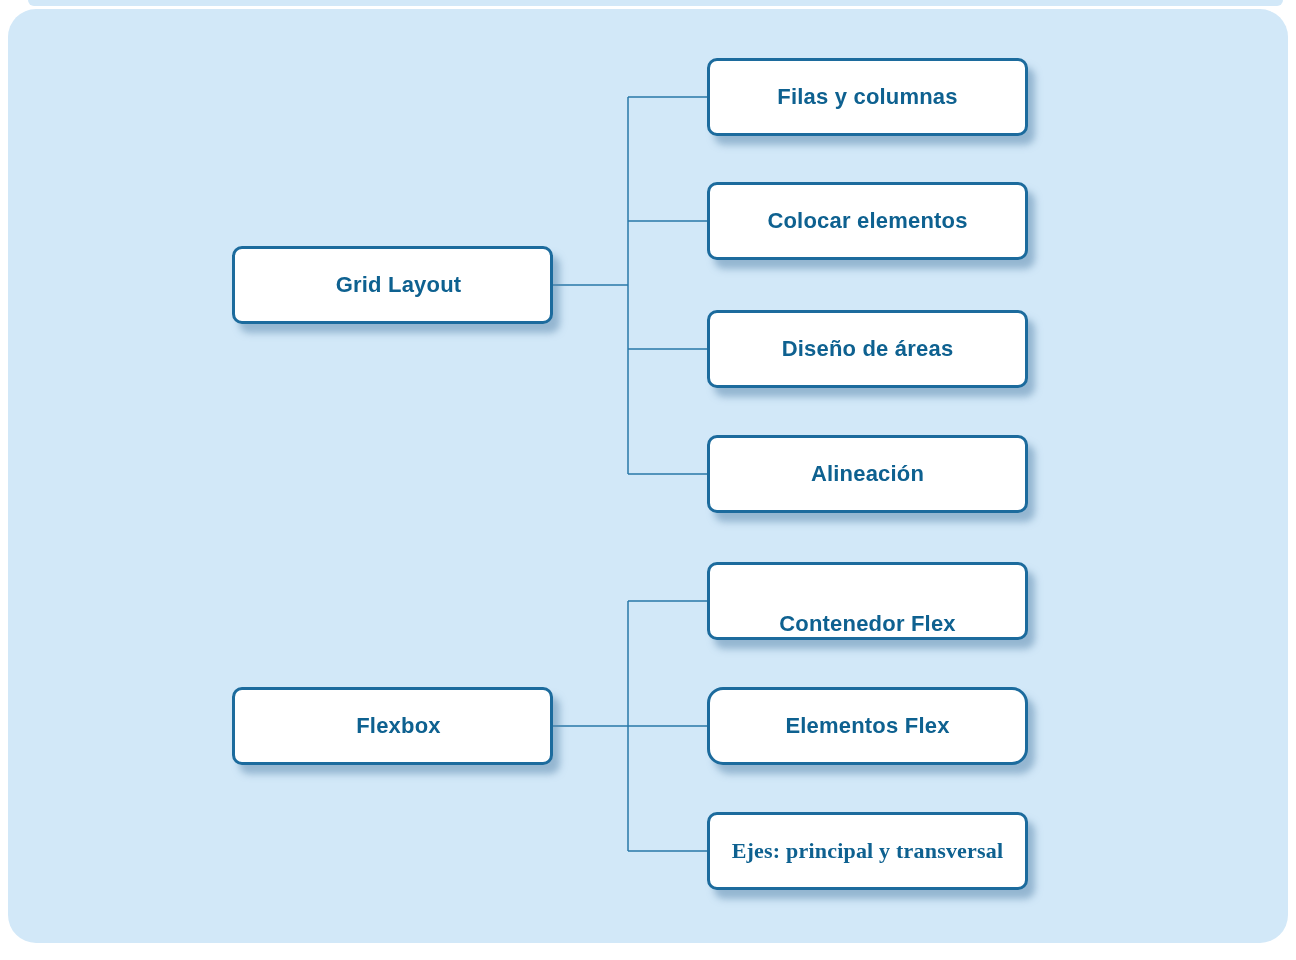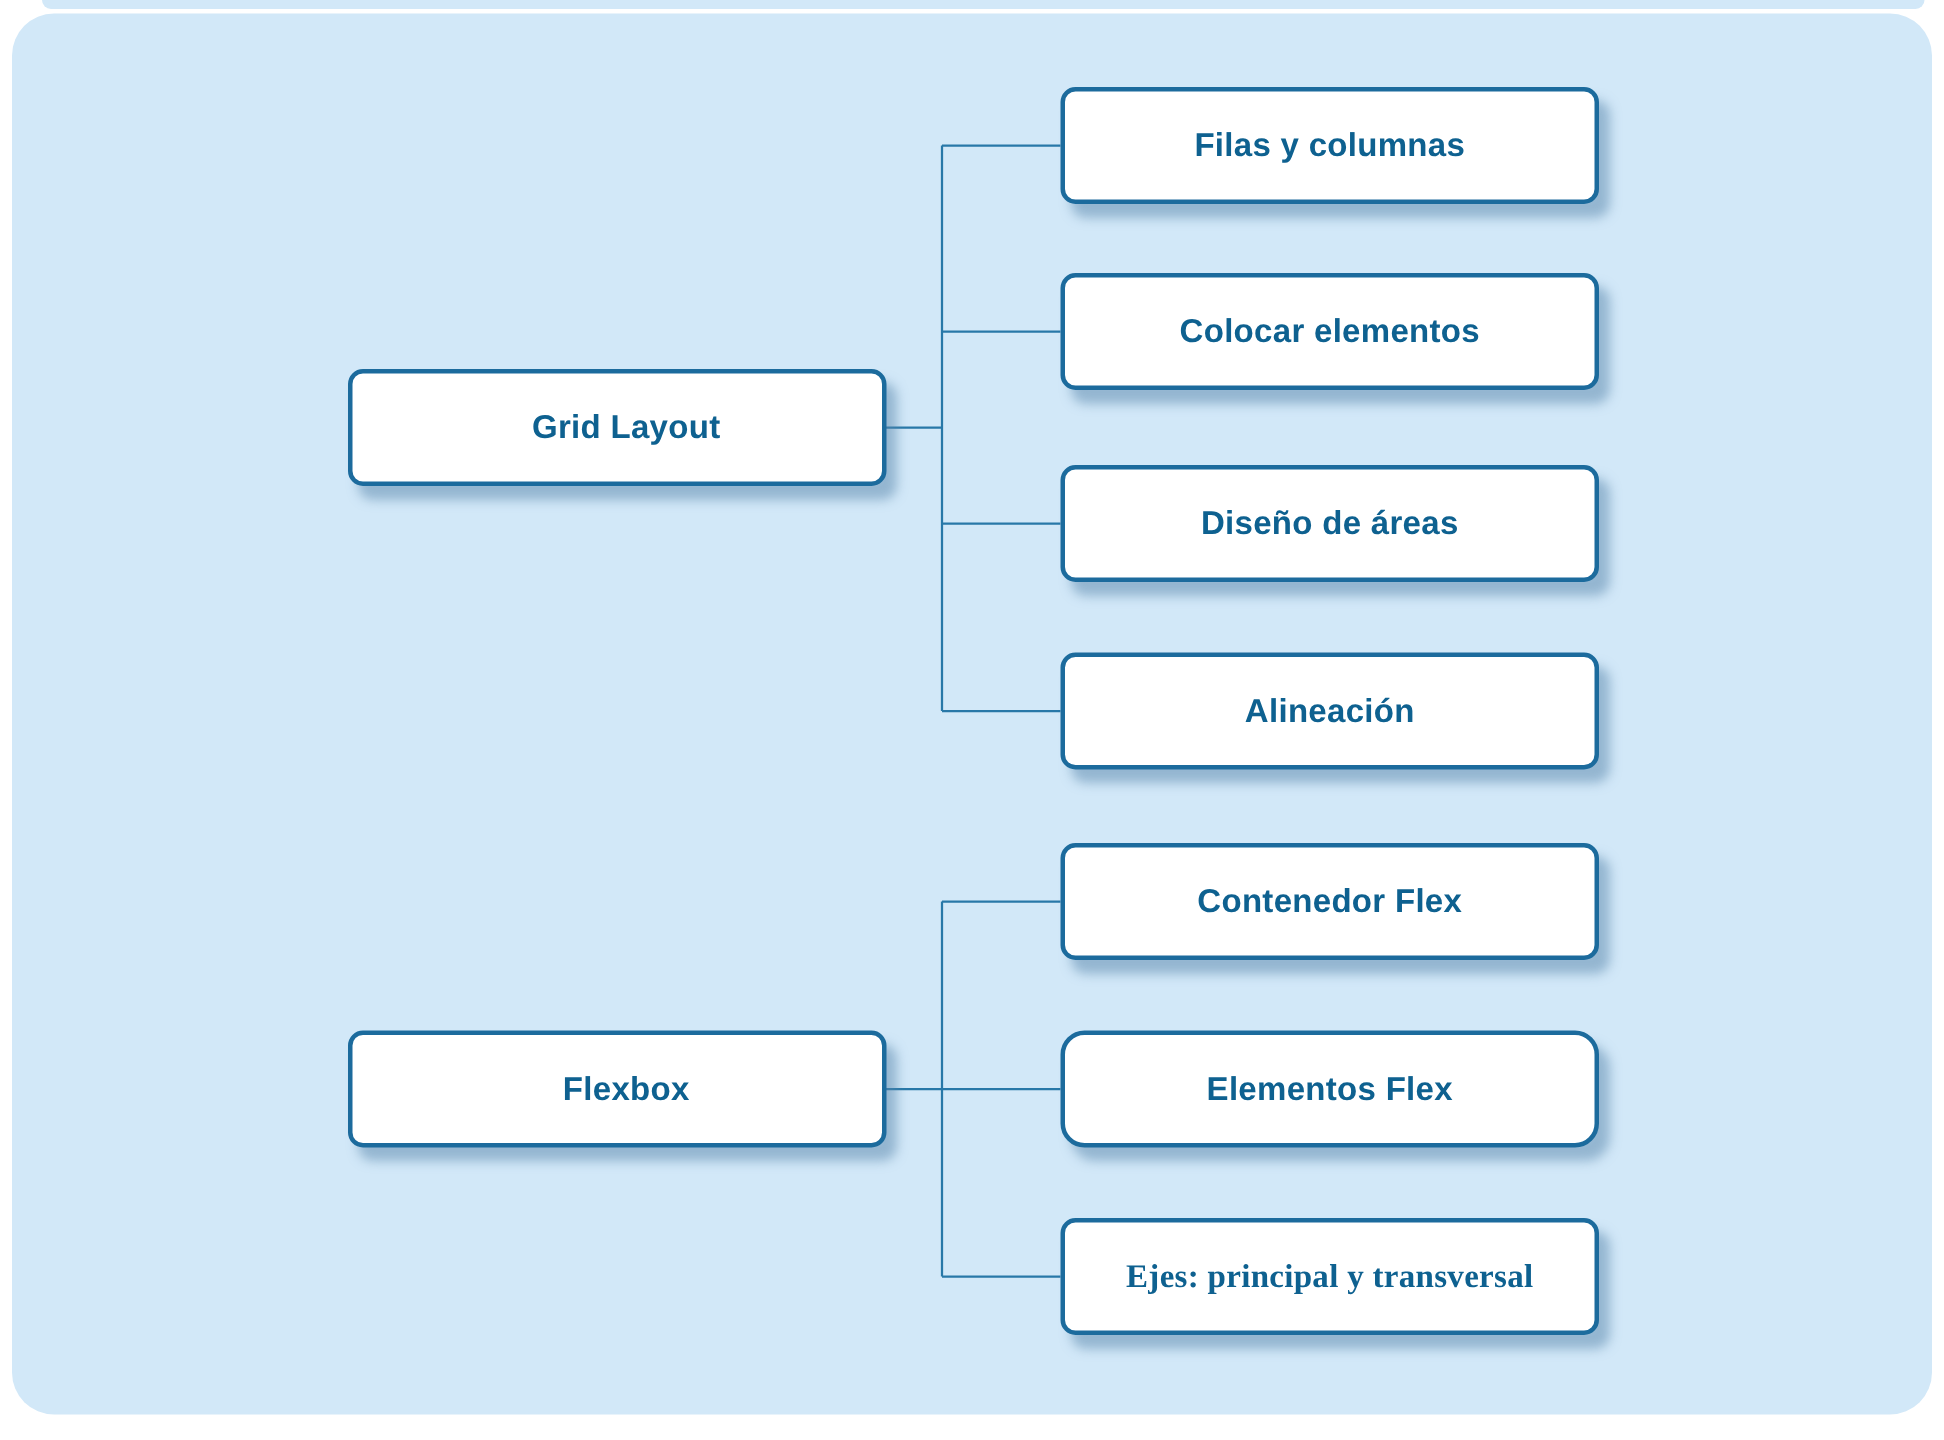--- a/index.html
+++ b/index.html
@@ -49,21 +49,21 @@
     height: 960px;
     color: var(--line);
     pointer-events: none;
   }
   .connectors line {
     stroke: currentColor;
     stroke-width: 1.5;
   }
   .node {
     position: absolute;
-    width: 359px;
+    width: 321px;
     height: 78px;
     background: var(--box-bg);
     border: 3px solid var(--box-border);
     border-radius: 10px;
     display: flex;
     align-items: center;
     justify-content: center;
     box-shadow: 7px 9px 7px rgba(88, 134, 172, 0.5);
   }
   .node .label {
@@ -119,21 +119,21 @@
   </div>
 
   <div class="node child-node" style="top:310px;">
     <span class="label">Diseño de áreas</span>
   </div>
 
   <div class="node child-node" style="top:435px;">
     <span class="label">Alineación</span>
   </div>
 
-  <div class="node child-node" style="top:562px;">
+  <div class="node child-node" style="top:562px;align-items:flex-end;">
     <span class="label">Contenedor Flex</span>
   </div>
 
   <div class="node child-node" style="top:687px;border-radius:16px;">
     <span class="label">Elementos Flex</span>
   </div>
 
   <div class="node child-node" style="top:812px;font-family:Liberation Serif, serif;">
     <span class="label">Ejes: principal y transversal</span>
   </div>

